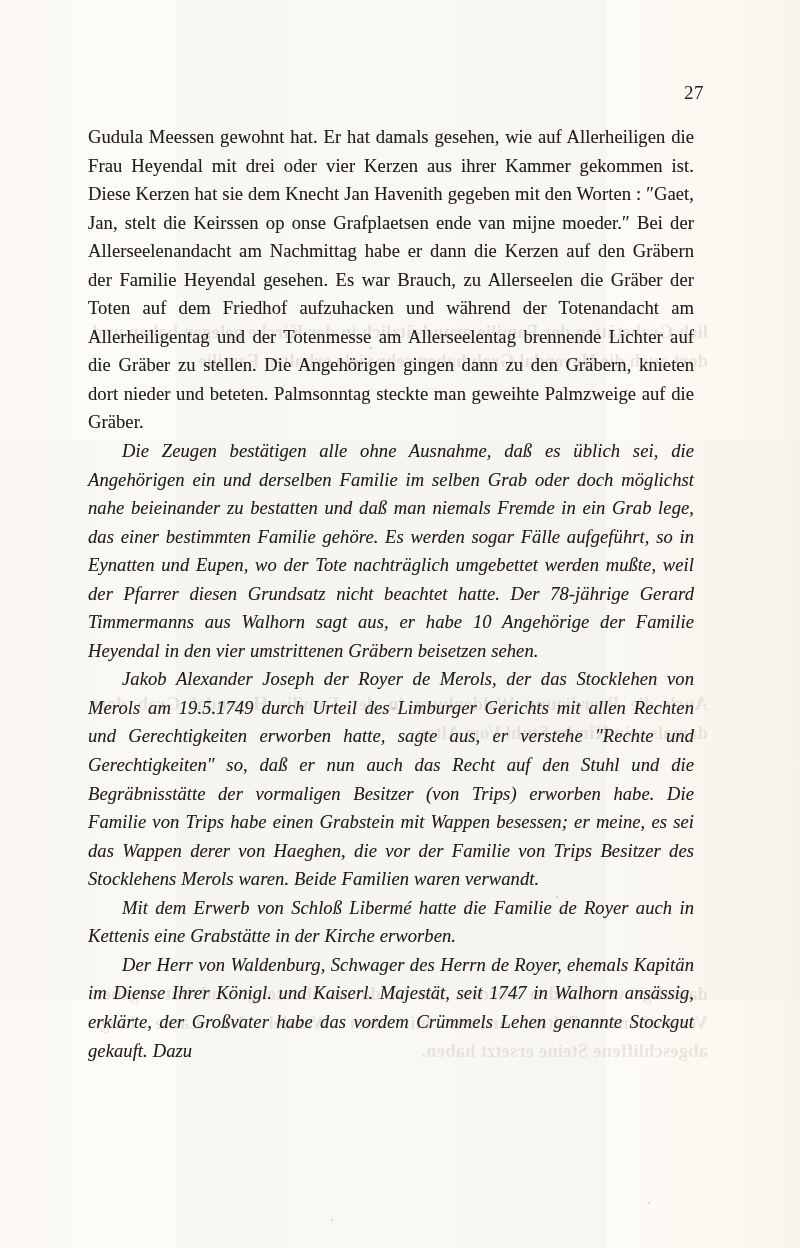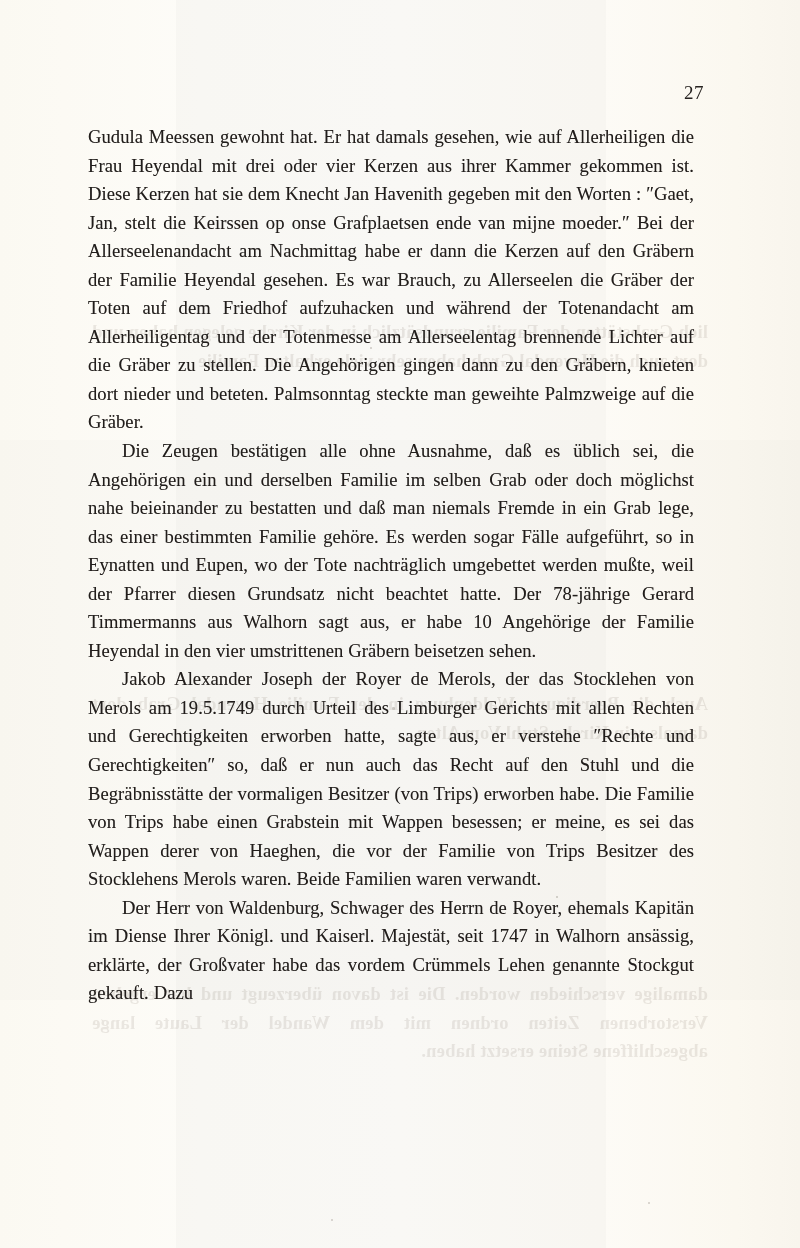--- a/index.html
+++ b/index.html
@@ -109,20 +109,21 @@
     text-align: justify;
     text-align-last: left;
     color: #211d1b;
     letter-spacing: 0.05px;
     word-spacing: 0.2px;
     -webkit-font-smoothing: antialiased;
   }
 
   .para + .para {
     text-indent: 34px;
+    font-style: italic;
   }
 
   
   .para {
     text-shadow: 0 0 0.35px rgba(30, 25, 22, 0.35);
   }
 
   
   .speck {
     position: absolute;
@@ -144,20 +145,21 @@
     <div class="bleed-col bleed-2">Auch die Beerdigung Waldenburg in der Familie Heyendal Grab dort damals sein Kirche Stuhl Vom Alten</div>
     <div class="bleed-col bleed-3">damalige verschieden worden. Die ist davon überzeugt und hat ergeben Verstorbenen Zeiten ordnen mit dem Wandel der Laute lange abgeschliffene Steine ersetzt haben.</div>
   </div>
 
   <div class="folio">27</div>
 
   <div class="textblock">
     <p class="para">Gudula Meessen gewohnt hat. Er hat damals gesehen, wie auf Allerheiligen die Frau Heyendal mit drei oder vier Kerzen aus ihrer Kammer gekommen ist. Diese Kerzen hat sie dem Knecht Jan Havenith gegeben mit den Worten : ″Gaet, Jan, stelt die Keirssen op onse Grafplaetsen ende van mijne moeder.″ Bei der Allerseelenandacht am Nachmittag habe er dann die Kerzen auf den Gräbern der Familie Heyendal gesehen. Es war Brauch, zu Allerseelen die Gräber der Toten auf dem Friedhof aufzuhacken und während der Totenandacht am Allerheiligentag und der Totenmesse am Allerseelentag brennende Lichter auf die Gräber zu stellen. Die Angehörigen gingen dann zu den Gräbern, knieten dort nieder und beteten. Palmsonntag steckte man geweihte Palmzweige auf die Gräber.</p>
     <p class="para">Die Zeugen bestätigen alle ohne Ausnahme, daß es üblich sei, die Angehörigen ein und derselben Familie im selben Grab oder doch möglichst nahe beieinander zu bestatten und daß man niemals Fremde in ein Grab lege, das einer bestimmten Familie gehöre. Es werden sogar Fälle aufgeführt, so in Eynatten und Eupen, wo der Tote nachträglich umgebettet werden mußte, weil der Pfarrer diesen Grundsatz nicht beachtet hatte. Der 78-jährige Gerard Timmermanns aus Walhorn sagt aus, er habe 10 Angehörige der Familie Heyendal in den vier umstrittenen Gräbern beisetzen sehen.</p>
     <p class="para">Jakob Alexander Joseph der Royer de Merols, der das Stocklehen von Merols am 19.5.1749 durch Urteil des Limburger Gerichts mit allen Rechten und Gerechtigkeiten erworben hatte, sagte aus, er verstehe ″Rechte und Gerechtigkeiten″ so, daß er nun auch das Recht auf den Stuhl und die Begräbnisstätte der vormaligen Besitzer (von Trips) erworben habe. Die Familie von Trips habe einen Grabstein mit Wappen besessen; er meine, es sei das Wappen derer von Haeghen, die vor der Familie von Trips Besitzer des Stocklehens Merols waren. Beide Familien waren verwandt.</p>
+    <p class="para">Mit dem Erwerb von Schloß Libermé hatte die Familie de Royer auch in Kettenis eine Grabstätte in der Kirche erworben.</p>
     <p class="para">Der Herr von Waldenburg, Schwager des Herrn de Royer, ehemals Kapitän im Diense Ihrer Königl. und Kaiserl. Majestät, seit 1747 in Walhorn ansässig, erklärte, der Großvater habe das vordem Crümmels Lehen genannte Stockgut gekauft. Dazu</p>
   </div>
 
   <div class="speck" style="left:392px; top:707px; width:2.5px; height:2.5px;"></div>
   <div class="speck" style="left:648px; top:1202px; width:2px; height:2px;"></div>
   <div class="speck" style="left:331px; top:1219px; width:2px; height:2px;"></div>
   <div class="speck" style="left:370px; top:347px; width:1.8px; height:1.8px;"></div>
   <div class="speck" style="left:556px; top:896px; width:1.6px; height:1.6px;"></div>
 
 </div>

